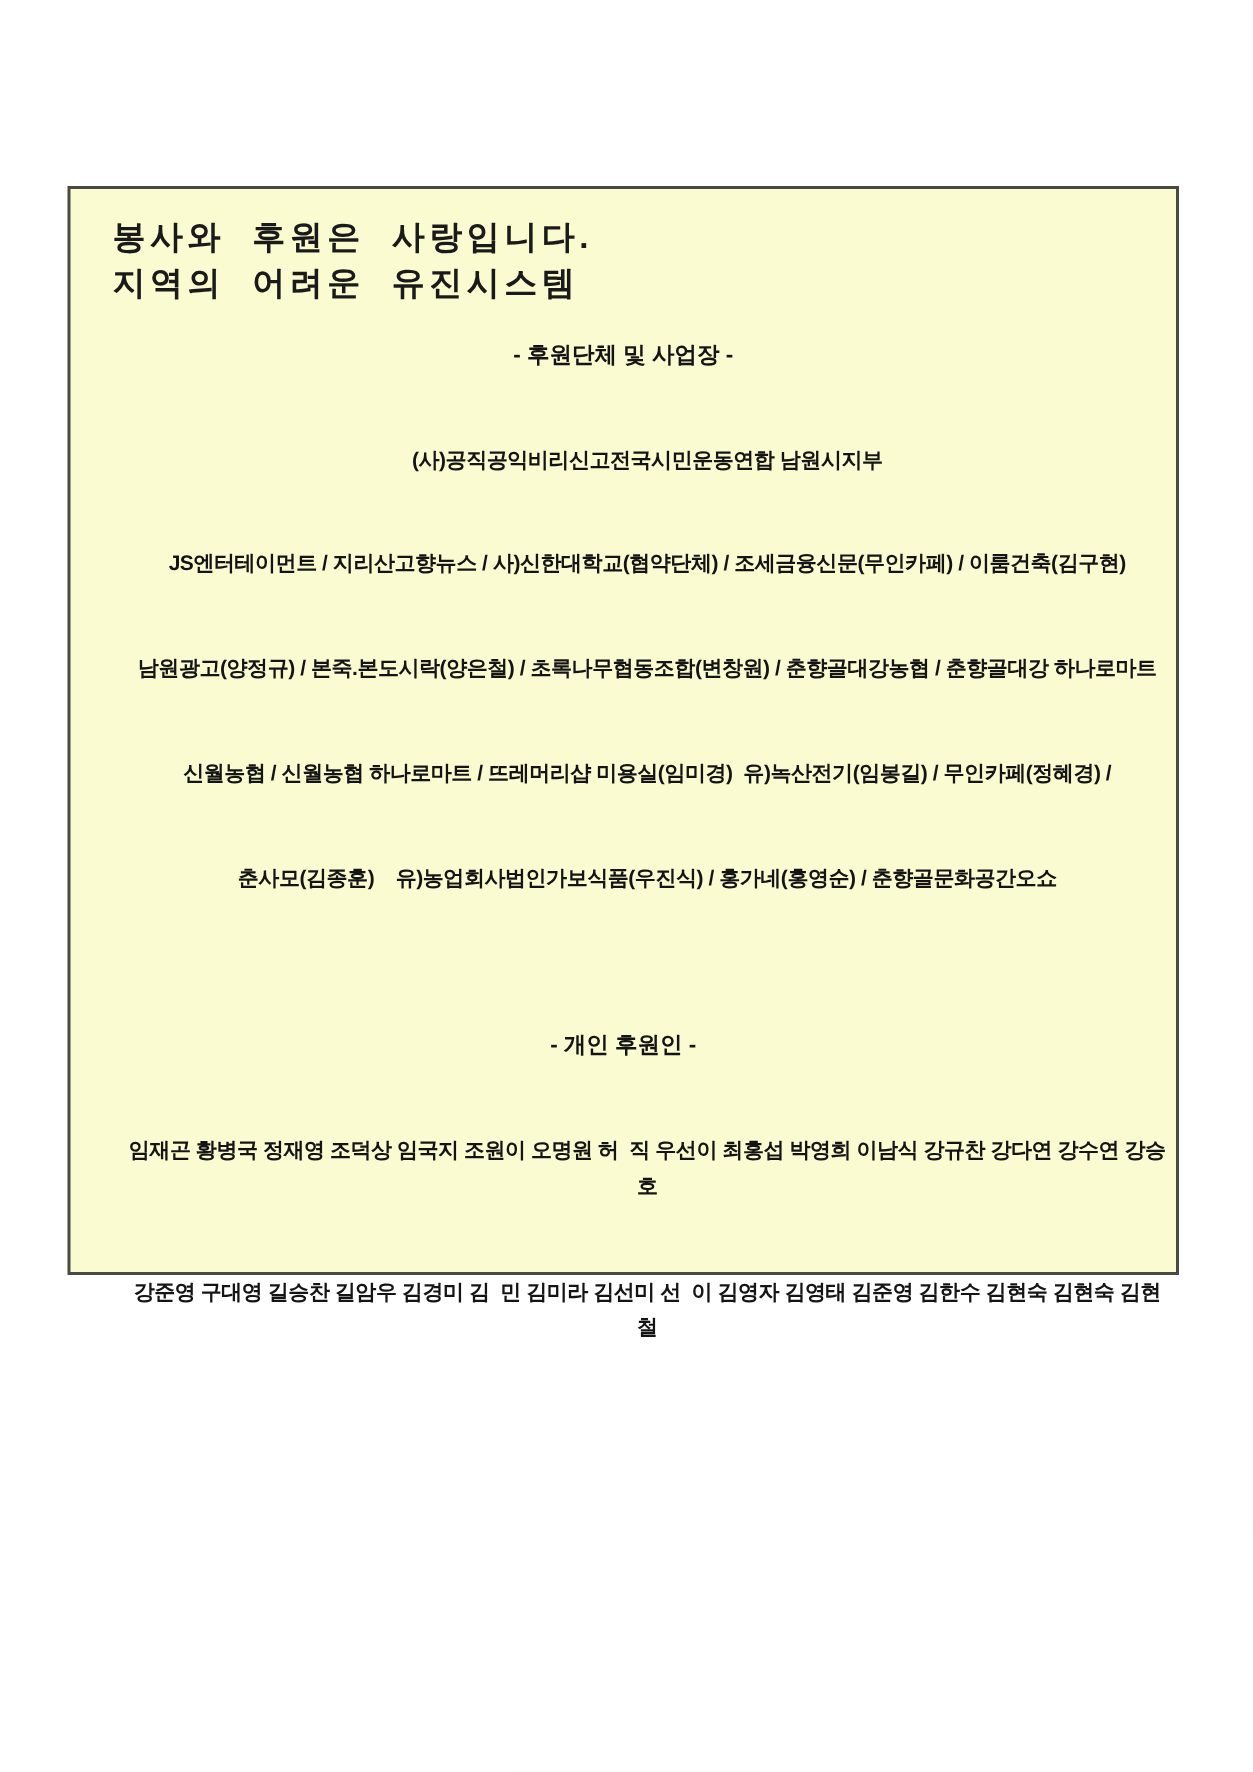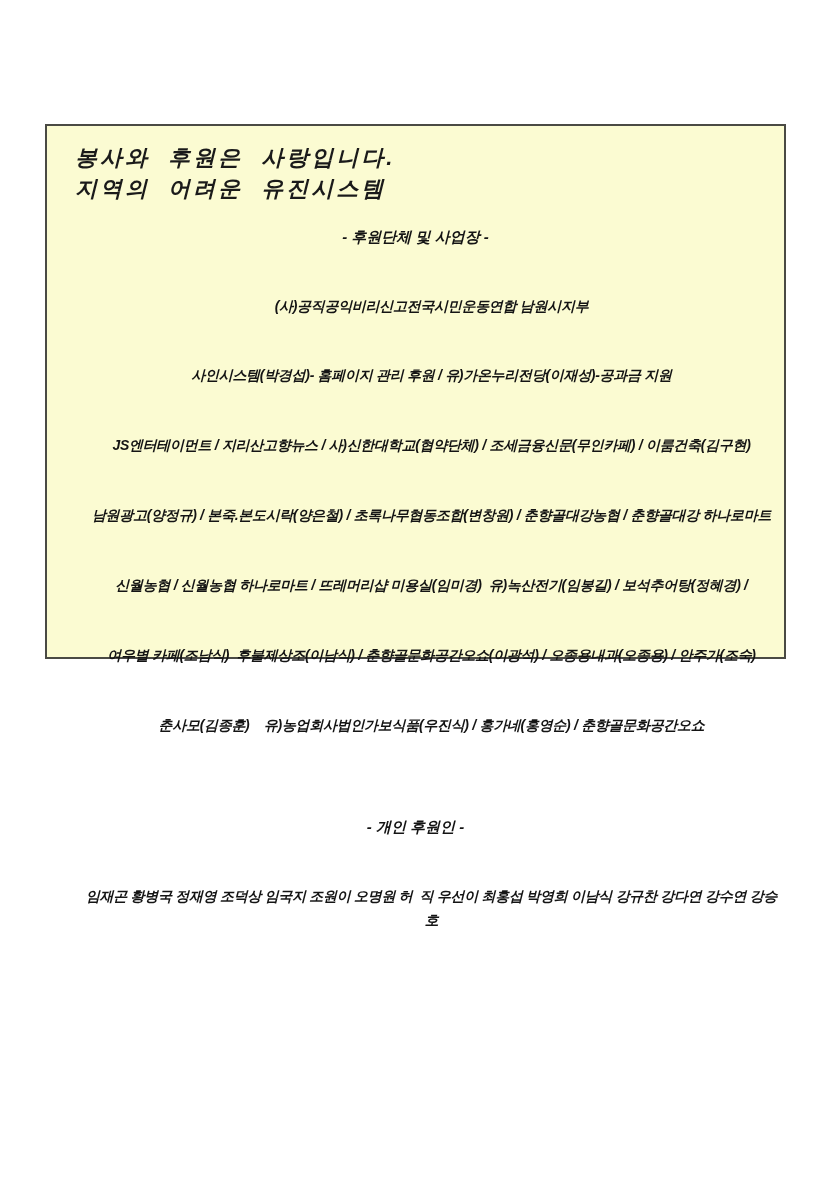--- a/index.html
+++ b/index.html
@@ -15,27 +15,26 @@
     width: 835px;
     height: 1181px;
     background: #ffffff;
     overflow: hidden;
   }
   .poster {
     position: absolute;
     left: 45px;
     top: 124px;
     width: 741px;
-    height: 535px;
+    height: 726px;
     border: 2px solid #4a4a44;
     background: #fbfbd2;
     box-sizing: border-box;
     color: #141414;
     font-weight: bold;
-    font-style: italic;
   }
   .title-block {
     margin: 16px 0 0 28px;
   }
   .title-line {
     font-size: 22px;
     line-height: 31px;
     letter-spacing: 3px;
     word-spacing: 9px;
     color: #1a1a1a;
@@ -49,51 +48,50 @@
   }
   .org-heading { margin-top: 22px; }
   .org-lines, .ind-lines {
     text-align: center;
     font-size: 14px;
     line-height: 23.3px;
     letter-spacing: -0.3px;
     white-space: pre-wrap;
     margin-left: 32px;
   }
-  .ind-heading { margin-top: 32px; }
+  .ind-heading { margin-top: 42px; }
   .ind-lines {
     line-height: 23.6px;
     padding: 0 6px;
   }
 </style>
 </head>
 <body>
 
 <div class="page">
   <div class="poster">
 
     <div class="title-block">
       <div class="title-line">봉사와 후원은 사랑입니다.</div>
       <div class="title-line">지역의 어려운 유진시스템</div>
     </div>
 
     <div class="section-heading org-heading">- 후원단체 및 사업장 -</div>
     <div class="org-lines">
       <div class="org-line">(사)공직공익비리신고전국시민운동연합 남원시지부</div>
-      <div class="org-line">사인시스템(박경섭)- 홈페이지 관리 후원 / 유)가온누리전당(이재성)-공과금 지원</div>
       <div class="org-line">JS엔터테이먼트 / 지리산고향뉴스 / 사)신한대학교(협약단체) / 조세금융신문(무인카페) / 이룸건축(김구현)</div>
       <div class="org-line">남원광고(양정규) / 본죽.본도시락(양은철) / 초록나무협동조합(변창원) / 춘향골대강농협 / 춘향골대강 하나로마트</div>
-      <div class="org-line">신월농협 / 신월농협 하나로마트 / 뜨레머리샵 미용실(임미경)  유)녹산전기(임봉길) / 보석추어탕(정혜경) /</div>
-      <div class="org-line">여우별 카페(조남식)  후불제상조(이남식) / 춘향골문화공간오쇼(이광석) / 오종용내과(오종용) / 안주가(조숙)</div>
+      <div class="org-line">신월농협 / 신월농협 하나로마트 / 뜨레머리샵 미용실(임미경)  유)녹산전기(임봉길) / 무인카페(정혜경) /</div>
       <div class="org-line">춘사모(김종훈)    유)농업회사법인가보식품(우진식) / 홍가네(홍영순) / 춘향골문화공간오쇼</div>
     </div>
 
     <div class="section-heading ind-heading">- 개인 후원인 -</div>
     <div class="ind-lines">
       <div class="ind-line">임재곤 황병국 정재영 조덕상 임국지 조원이 오명원 허  직 우선이 최홍섭 박영희 이남식 강규찬 강다연 강수연 강승호</div>
+      <div class="ind-line">강준영 구대영 길승찬 길암우 김경미 김  민 김미라 김선미 선  이 김영자 김영태 김준영 김한수 김현숙 김현숙 김현철</div>
       
       
       
       
     </div>
 
   </div>
 </div>
 
 </body></html>

